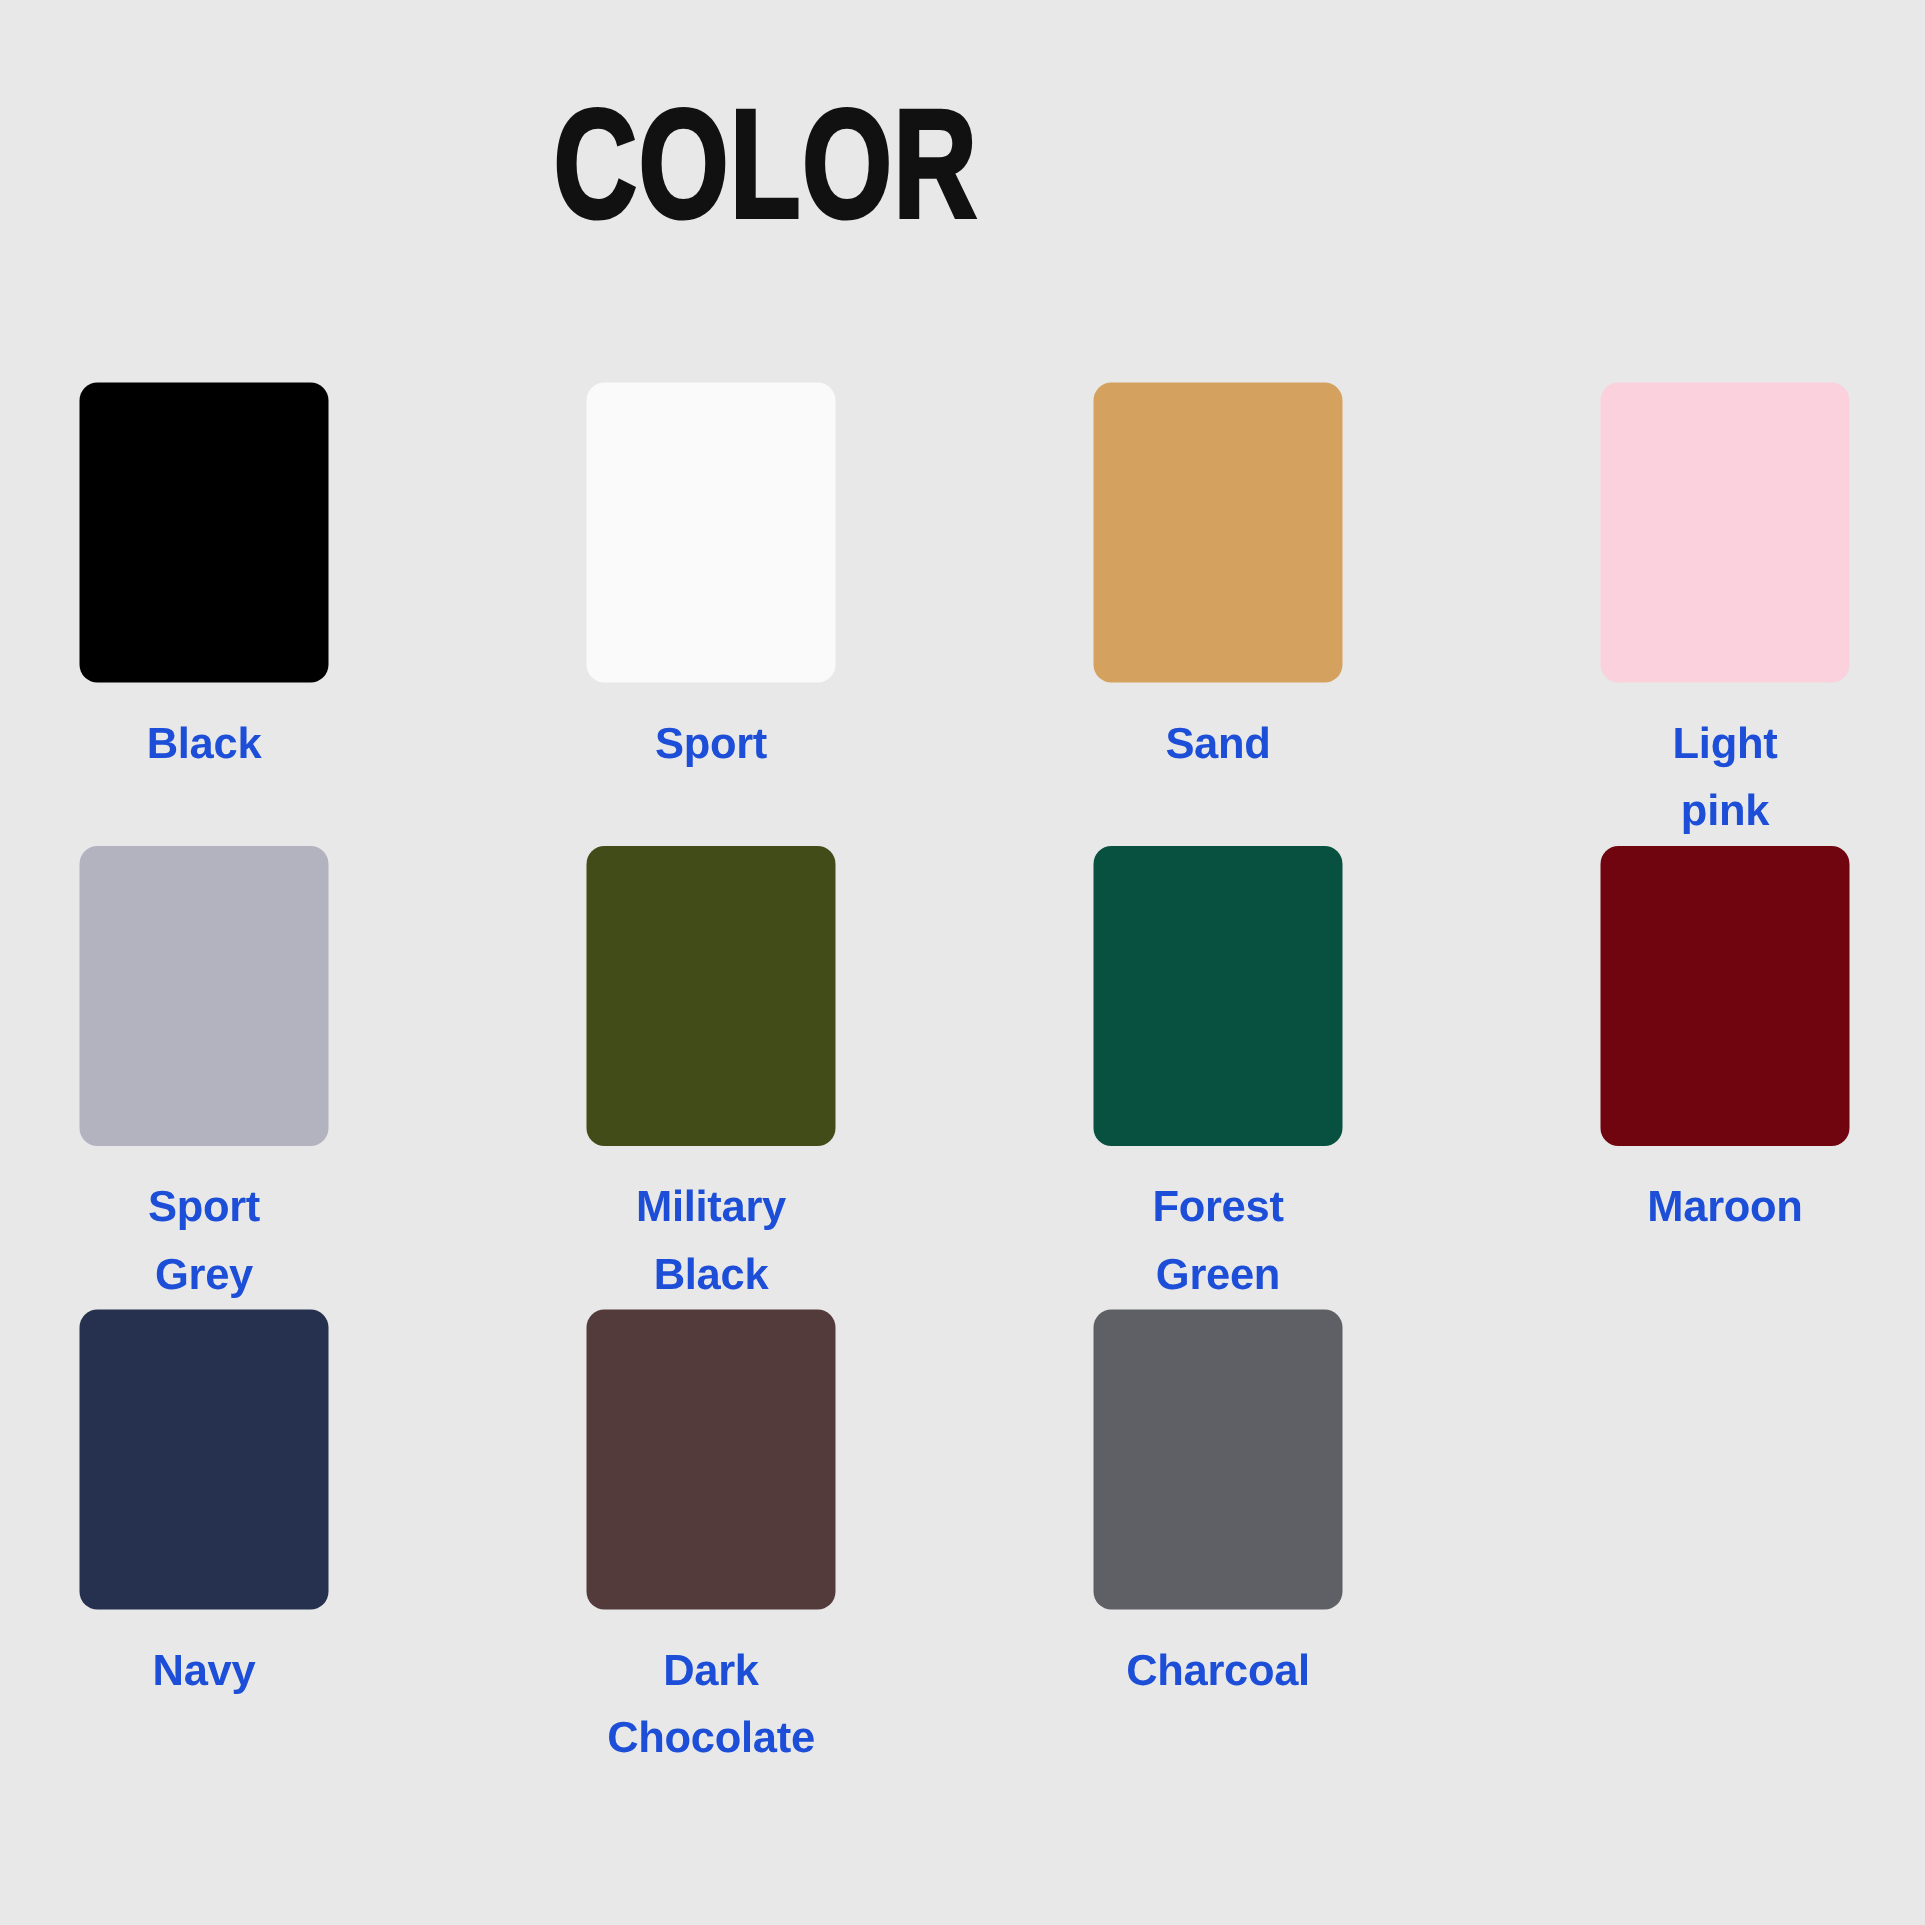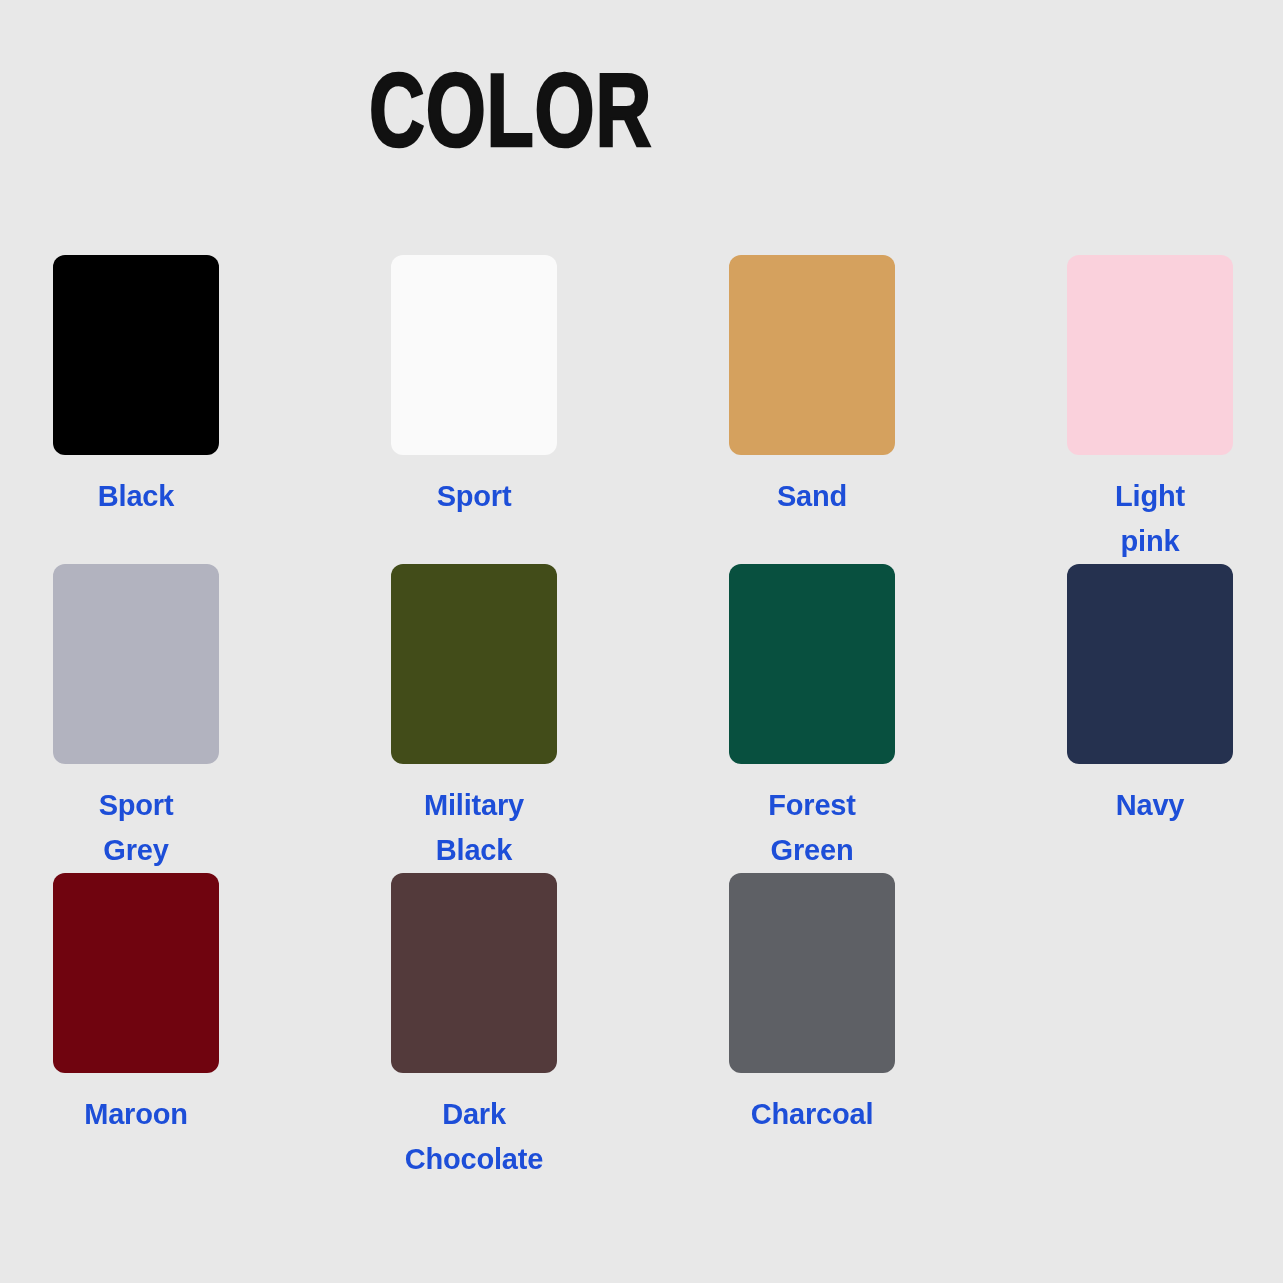--- a/index.html
+++ b/index.html
@@ -117,28 +117,28 @@
     <div class="cell row-2">
       <div class="swatch" style="background: rgb(66, 76, 25);"></div>
       <div class="label">Military
 Black</div>
     </div>
     <div class="cell row-2">
       <div class="swatch" style="background: rgb(8, 80, 63);"></div>
       <div class="label">Forest
 Green</div>
     </div>
+    <div class="cell row-3">
+      <div class="swatch" style="background: rgb(112, 4, 15);"></div>
+      <div class="label">Maroon</div>
+    </div>
+
     <div class="cell row-2">
       <div class="swatch" style="background: rgb(37, 49, 79);"></div>
       <div class="label">Navy</div>
-    </div>
-
-    <div class="cell row-3">
-      <div class="swatch" style="background: rgb(112, 4, 15);"></div>
-      <div class="label">Maroon</div>
     </div>
     <div class="cell row-3">
       <div class="swatch" style="background: rgb(83, 58, 59);"></div>
       <div class="label">Dark
 Chocolate</div>
     </div>
     <div class="cell row-3">
       <div class="swatch" style="background: rgb(94, 96, 101);"></div>
       <div class="label">Charcoal</div>
     </div>

